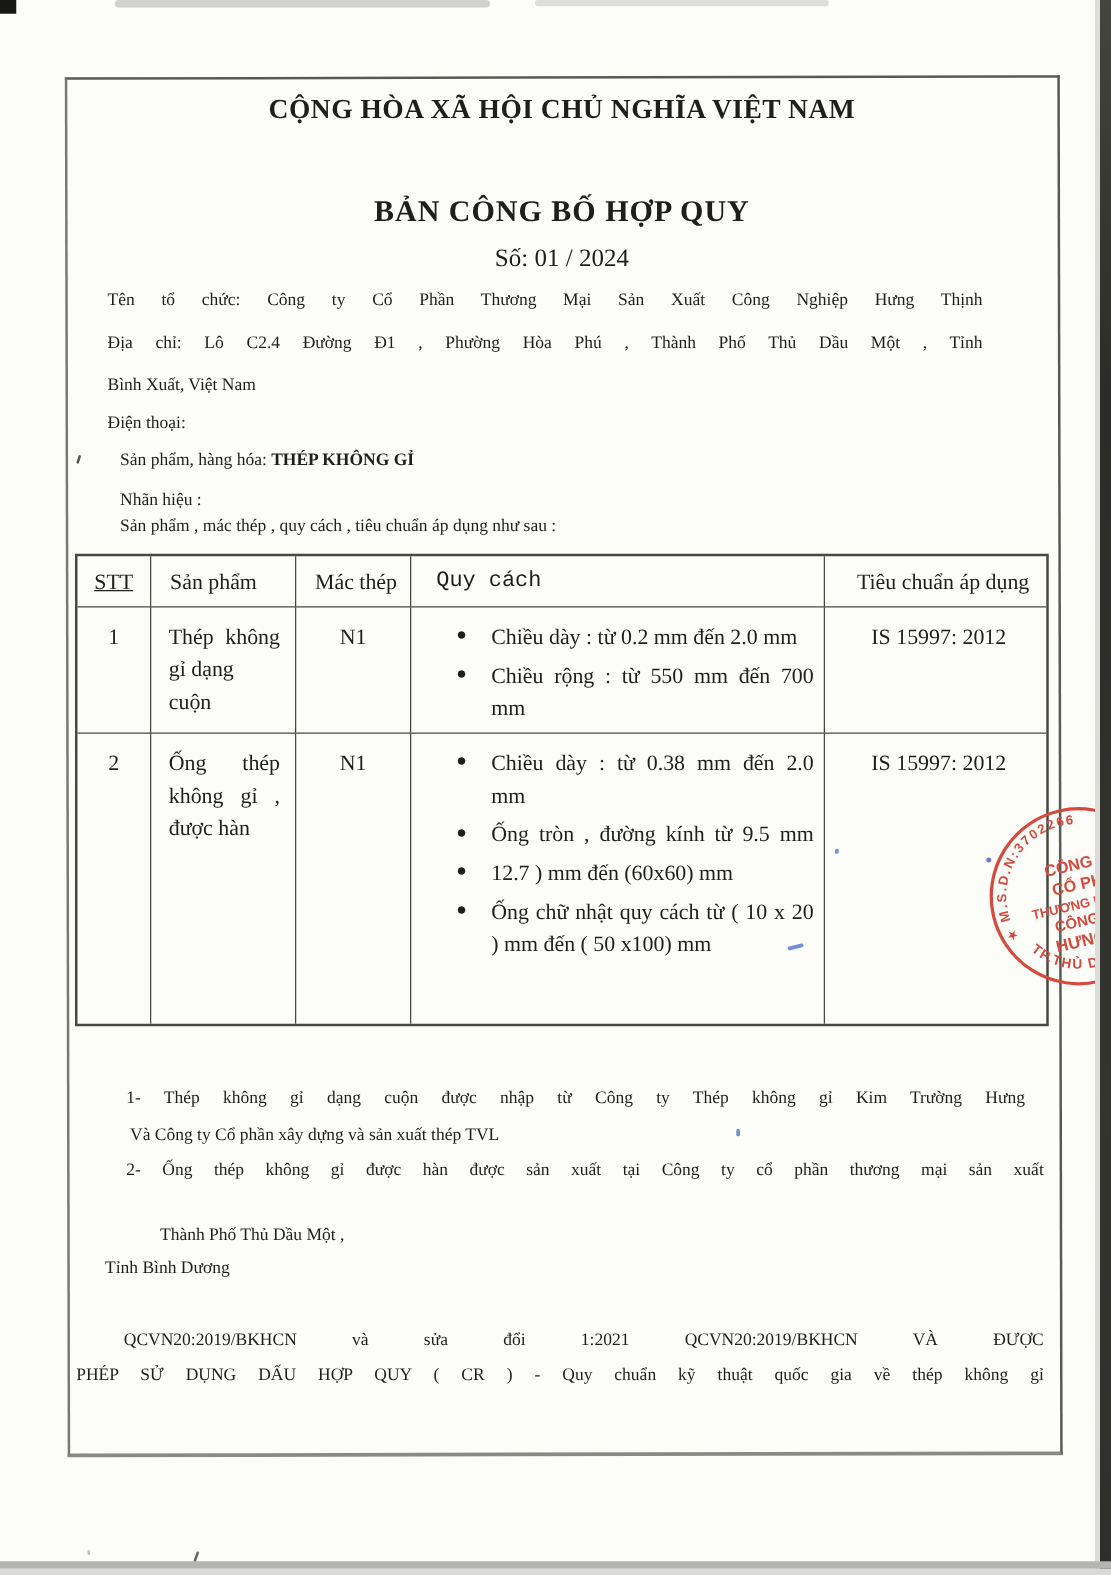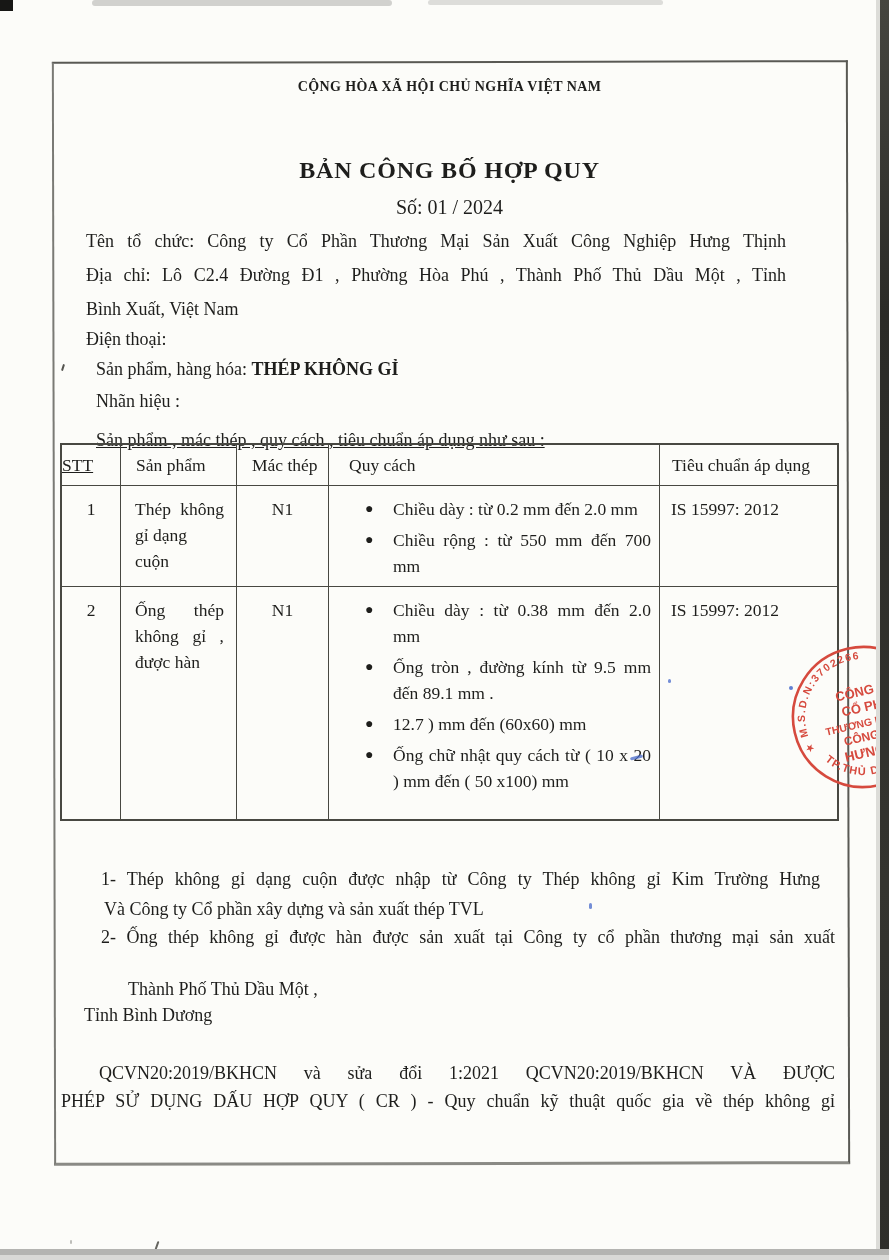--- a/index.html
+++ b/index.html
@@ -20,44 +20,44 @@
   .bottom-band2{left:0;top:1255px;width:889px;height:5px;background:#d9d9d6;}
   
   .frame{
     position:absolute;left:53px;top:61px;width:792px;height:1099px;
     border-top:2px solid #595954;border-left:2px solid #7a7a75;
     border-right:2px solid #595954;border-bottom:3px solid #8a8a85;
     transform:rotate(-0.12deg);
   }
   
   .cline{position:absolute;left:53px;width:793px;text-align:center;white-space:nowrap;}
-  .line{position:absolute;white-space:nowrap;font-size:18px;line-height:26px;}
+  .line{position:absolute;white-space:nowrap;font-size:14px;line-height:26px;}
   .j{white-space:normal;text-align:justify;text-align-last:justify;}
-  .national{top:74px;font-size:14px;font-weight:bold;letter-spacing:.4px;line-height:26px;}
+  .national{top:74px;font-size:22px;font-weight:bold;letter-spacing:.4px;line-height:26px;}
   .motto{top:102px;font-size:19px;font-weight:bold;line-height:26px;}
   .motto .u{border-bottom:2px solid #2a2a28;padding:0 4px 2px 20px;}
   .doc-title{top:155px;font-size:24px;font-weight:bold;letter-spacing:.8px;line-height:30px;}
   .doc-number{top:194px;font-size:20px;line-height:26px;}
   .bold{font-weight:bold;}
   
   .tbl{
     position:absolute;left:60px;top:443px;
     display:grid;
     grid-template-columns:59px 116px 92px 331px 177px;
     grid-template-rows:41px 101px 232px;
     border:2px solid #484842;
     font-size:17.5px;line-height:26px;
   }
   .cell{border-right:1.5px solid #484842;border-bottom:1.5px solid #484842;box-sizing:border-box;overflow:hidden;}
-  .cell.c-last{border-right:none;}
+  .cell.c-last{border-right:none;text-align:center;}
   .cell.r-last{border-bottom:none;}
   .hc{padding-top:7px;}
-  .hc-stt{text-decoration:underline;}
+  .hc-stt{text-align:center;text-decoration:underline;}
   .hc-pad{padding-left:15px;}
-  .hc-qc{padding-left:20px;}
+  .hc-qc{padding-left:20px;font-family:Liberation Mono, monospace;}
   .hc-std{padding-left:12px;}
   .stt-c{text-align:center;padding-top:10px;}
   .prod-c{padding:10px 12px 0 14px;}
   .grade-c{text-align:center;padding-top:10px;}
   .std-c{padding:10px 6px 0 11px;}
   .specs-c{padding:10px 8px 0 36px;}
   .spec{display:flex;margin-bottom:5px;}
   .spec .dot{width:28px;flex:none;font-size:14px;line-height:26px;}
   .spec .slines{flex:1;min-width:0;}
   .prod-c .pl{line-height:26px;}
@@ -84,21 +84,21 @@
   <div class="cline doc-number">Số: 01 / 2024</div>
 
   <div class="line j" style="left:86px;top:228px;width:700px;">Tên tổ chức: Công ty Cổ Phần Thương Mại Sản Xuất Công Nghiệp Hưng Thịnh</div>
   <div class="line j" style="left:86px;top:262px;width:700px;">Địa chỉ: Lô C2.4 Đường Đ1 , Phường Hòa Phú , Thành Phố Thủ Dầu Một , Tỉnh</div>
   <div class="line" style="left:86px;top:296px;">Bình Xuất, Việt Nam</div>
   <div class="line" style="left:86px;top:326px;">Điện thoại:</div>
   <div class="line" style="left:96px;top:356px;">
     <span>Sản phẩm, hàng hóa: </span><span class="bold">THÉP KHÔNG GỈ</span>
   </div>
   <div class="line" style="left:96px;top:388px;">Nhãn hiệu :</div>
-  <div class="line" style="left:96px;top:427px;text-decoration:underline;">Sản phẩm , mác thép , quy cách , tiêu chuẩn áp dụng như sau :</div>
+  <div class="line" style="left:96px;top:409px;">Sản phẩm , mác thép , quy cách , tiêu chuẩn áp dụng như sau :</div>
 
   <div class="tbl">
 
     <div class="cell hc hc-stt">STT</div>
     <div class="cell hc hc-pad">Sản phẩm</div>
     <div class="cell hc hc-pad">Mác thép</div>
     <div class="cell hc hc-qc">Quy cách</div>
     <div class="cell hc hc-std c-last">Tiêu chuẩn áp dụng</div>
 
     <div class="cell stt-c">1</div>
@@ -136,21 +136,20 @@
         <span class="dot">●</span>
         <span class="slines">
           <span class="sline j" style="display:block;">Chiều dày : từ 0.38 mm đến 2.0</span>
           <span class="sline" style="display:block;">mm</span>
         </span>
       </div>
       <div class="spec">
         <span class="dot">●</span>
         <span class="slines">
           <span class="sline j" style="display:block;">Ống tròn , đường kính từ 9.5 mm</span>
-          <span class="sline" style="display:block;">đến 89.1 mm .</span>
         </span>
       </div>
       <div class="spec">
         <span class="dot">●</span>
         <span class="slines">
           <span class="sline" style="display:block;">12.7 ) mm đến (60x60) mm</span>
         </span>
       </div>
       <div class="spec">
         <span class="dot">●</span>

